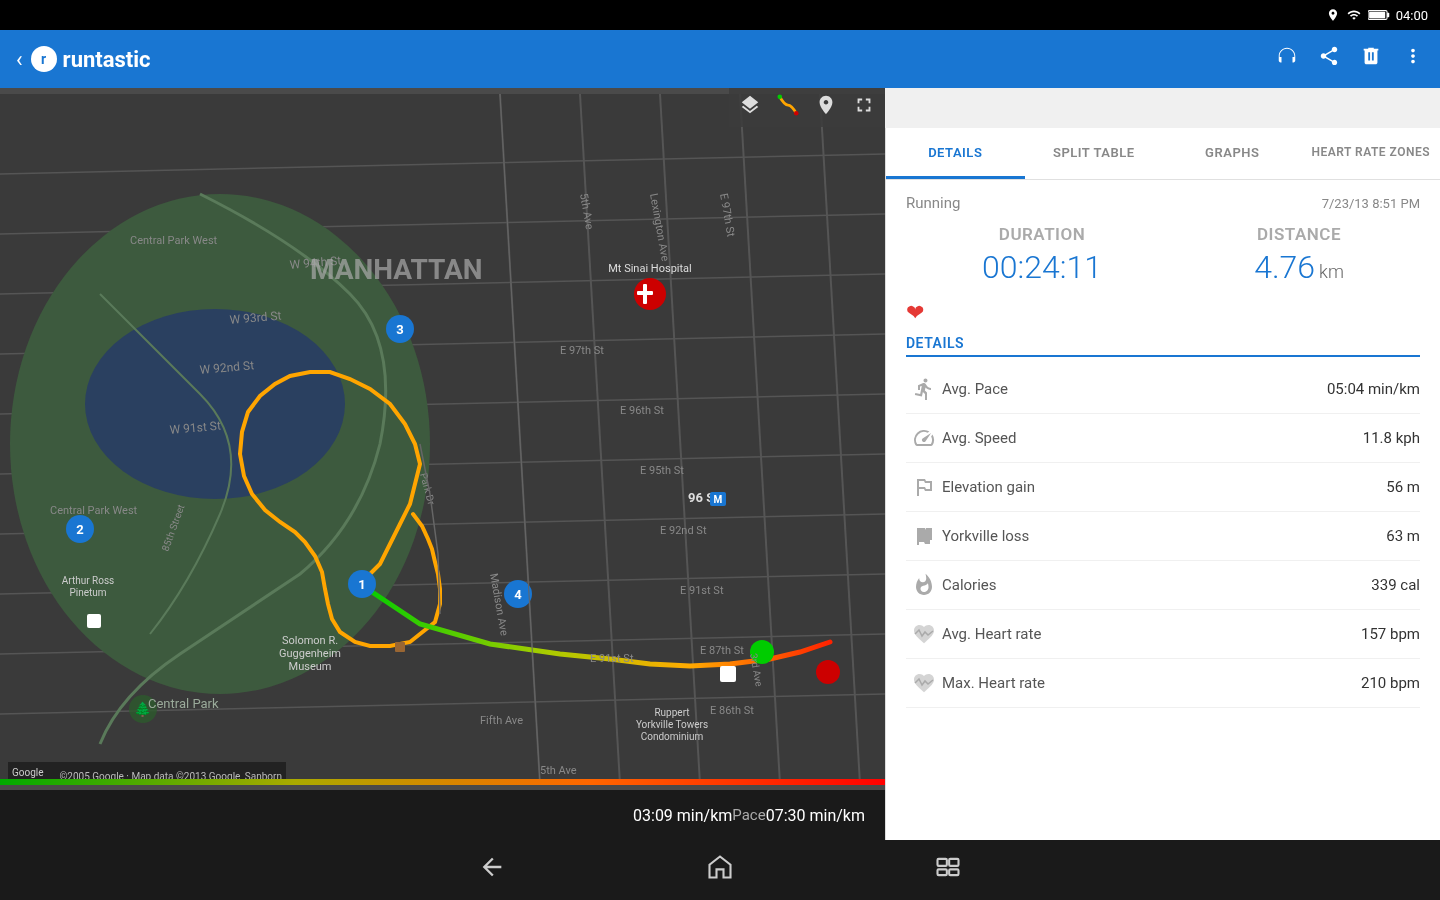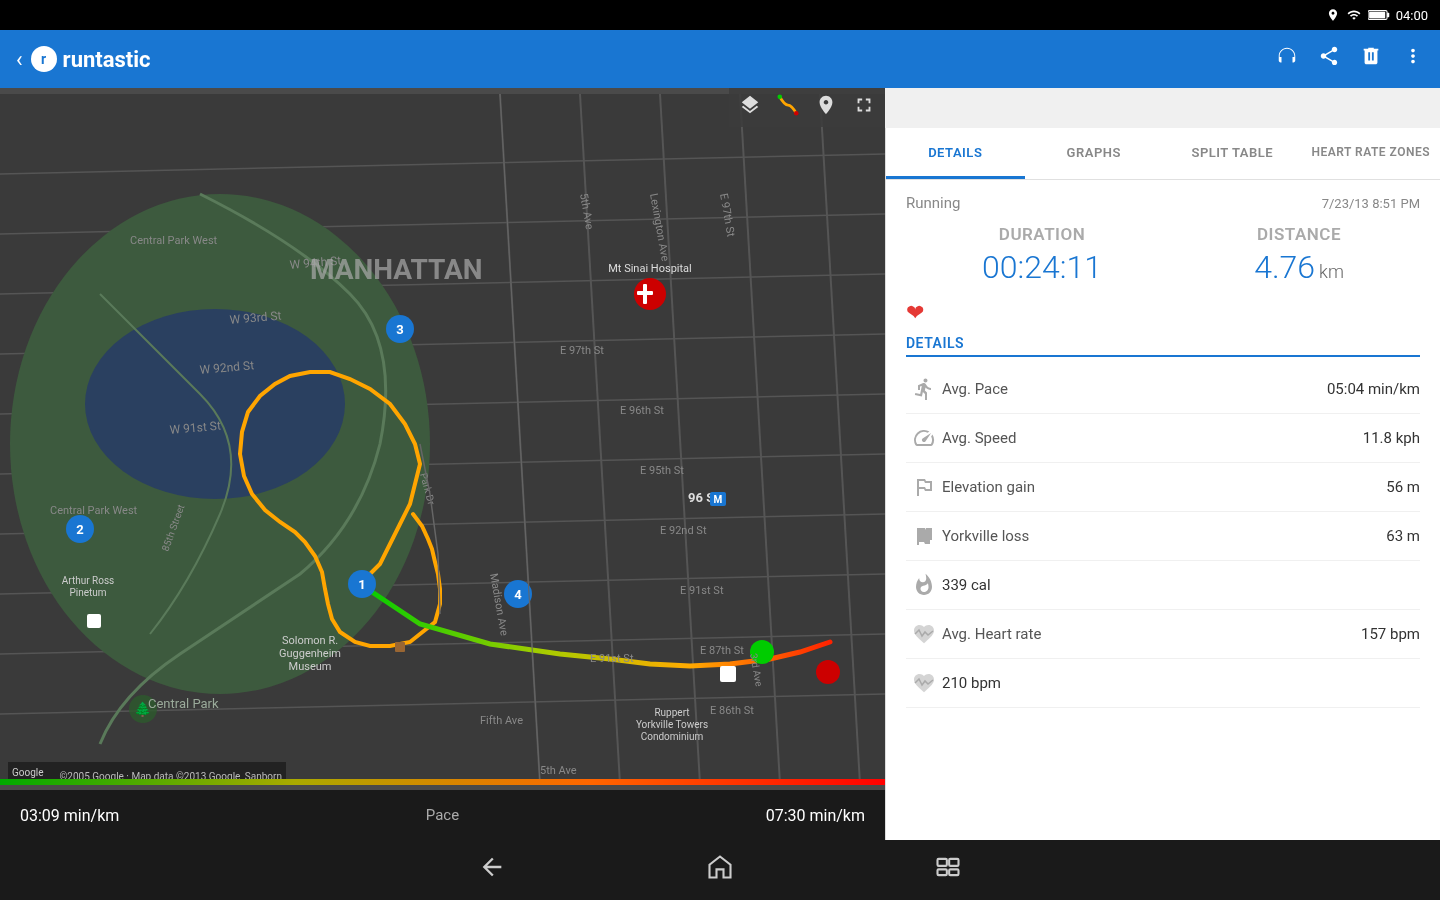--- a/index.html
+++ b/index.html
@@ -118,21 +118,21 @@
     .map-toolbar .tb-icon.active {
       color: #fff;
     }
 
     
     .pace-bar {
       height: 50px;
       background: #1a1a1a;
       display: flex;
       align-items: center;
-      justify-content: space-between;
+      justify-content: flex-end;
       padding: 0 20px;
       position: absolute;
       bottom: 0;
       left: 0;
       right: 0;
     }
     .pace-bar span {
       color: #fff;
       font-size: 16px;
     }
@@ -545,22 +545,22 @@
       <span>03:09 min/km</span>
       <span class="pace-label">Pace</span>
       <span>07:30 min/km</span>
     </div>
   </div>
 
   <div class="details-panel">
 
     <div class="tabs">
       <div class="tab active">DETAILS</div>
+      <div class="tab">SPLIT TABLE</div>
       <div class="tab">GRAPHS</div>
-      <div class="tab">SPLIT TABLE</div>
       <div class="tab" style="font-size:12px;">HEART RATE ZONES</div>
     </div>
 
     <div class="details-content">
 
       <div class="activity-header">
         <span class="activity-type">Running</span>
         <span class="activity-date">7/23/13 8:51 PM</span>
       </div>
 
@@ -620,20 +620,21 @@
         <div class="row-label">Yorkville loss</div>
         <div class="row-value">63 m</div>
       </div>
 
       <div class="detail-row">
         <div class="row-icon">
           <svg width="24" height="24" viewBox="0 0 24 24" fill="#aaa">
               <path d="M13.5.67s.74 2.65.74 4.8c0 2.06-1.35 3.73-3.41 3.73-2.07 0-3.63-1.67-3.63-3.73l.03-.36C5.21 7.51 4 10.62 4 14c0 4.42 3.58 8 8 8s8-3.58 8-8C20 8.61 17.41 3.8 13.5.67zM11.71 19c-1.78 0-3.22-1.4-3.22-3.14 0-1.62 1.05-2.76 2.81-3.12 1.77-.36 3.6-1.21 4.62-2.58.39 1.29.59 2.65.59 4.04 0 2.65-2.15 4.8-4.8 4.8z"></path>
             </svg>
         </div>
+        <div class="row-label">Calories</div>
         <div class="row-value">339 cal</div>
       </div>
 
       <div class="detail-row">
         <div class="row-icon">
           <svg width="24" height="24" viewBox="0 0 24 24" fill="#aaa">
               <path d="M12 21.35l-1.45-1.32C5.4 15.36 2 12.28 2 8.5 2 5.42 4.42 3 7.5 3c1.74 0 3.41.81 4.5 2.09C13.09 3.81 14.76 3 16.5 3 19.58 3 22 5.42 22 8.5c0 3.78-3.4 6.86-8.55 11.54L12 21.35z" opacity="0.5"></path>
               <polyline points="3,12 7,8 10,14 13,10 16,13 21,9" stroke="#aaa" stroke-width="1.5" fill="none"></polyline>
             </svg>
         </div>
@@ -641,20 +642,21 @@
         <div class="row-value">157 bpm</div>
       </div>
 
       <div class="detail-row">
         <div class="row-icon">
           <svg width="24" height="24" viewBox="0 0 24 24" fill="#aaa">
               <path d="M12 21.35l-1.45-1.32C5.4 15.36 2 12.28 2 8.5 2 5.42 4.42 3 7.5 3c1.74 0 3.41.81 4.5 2.09C13.09 3.81 14.76 3 16.5 3 19.58 3 22 5.42 22 8.5c0 3.78-3.4 6.86-8.55 11.54L12 21.35z" opacity="0.5"></path>
               <polyline points="3,12 7,8 10,14 13,10 16,13 21,9" stroke="#aaa" stroke-width="1.5" fill="none"></polyline>
             </svg>
         </div>
+        <div class="row-label">Max. Heart rate</div>
         <div class="row-value">210 bpm</div>
       </div>
 
     </div>
   </div>
 </div>
 
 <div class="bottom-nav">
   <button class="nav-btn">
     <svg width="28" height="28" viewBox="0 0 24 24" fill="#ccc">

